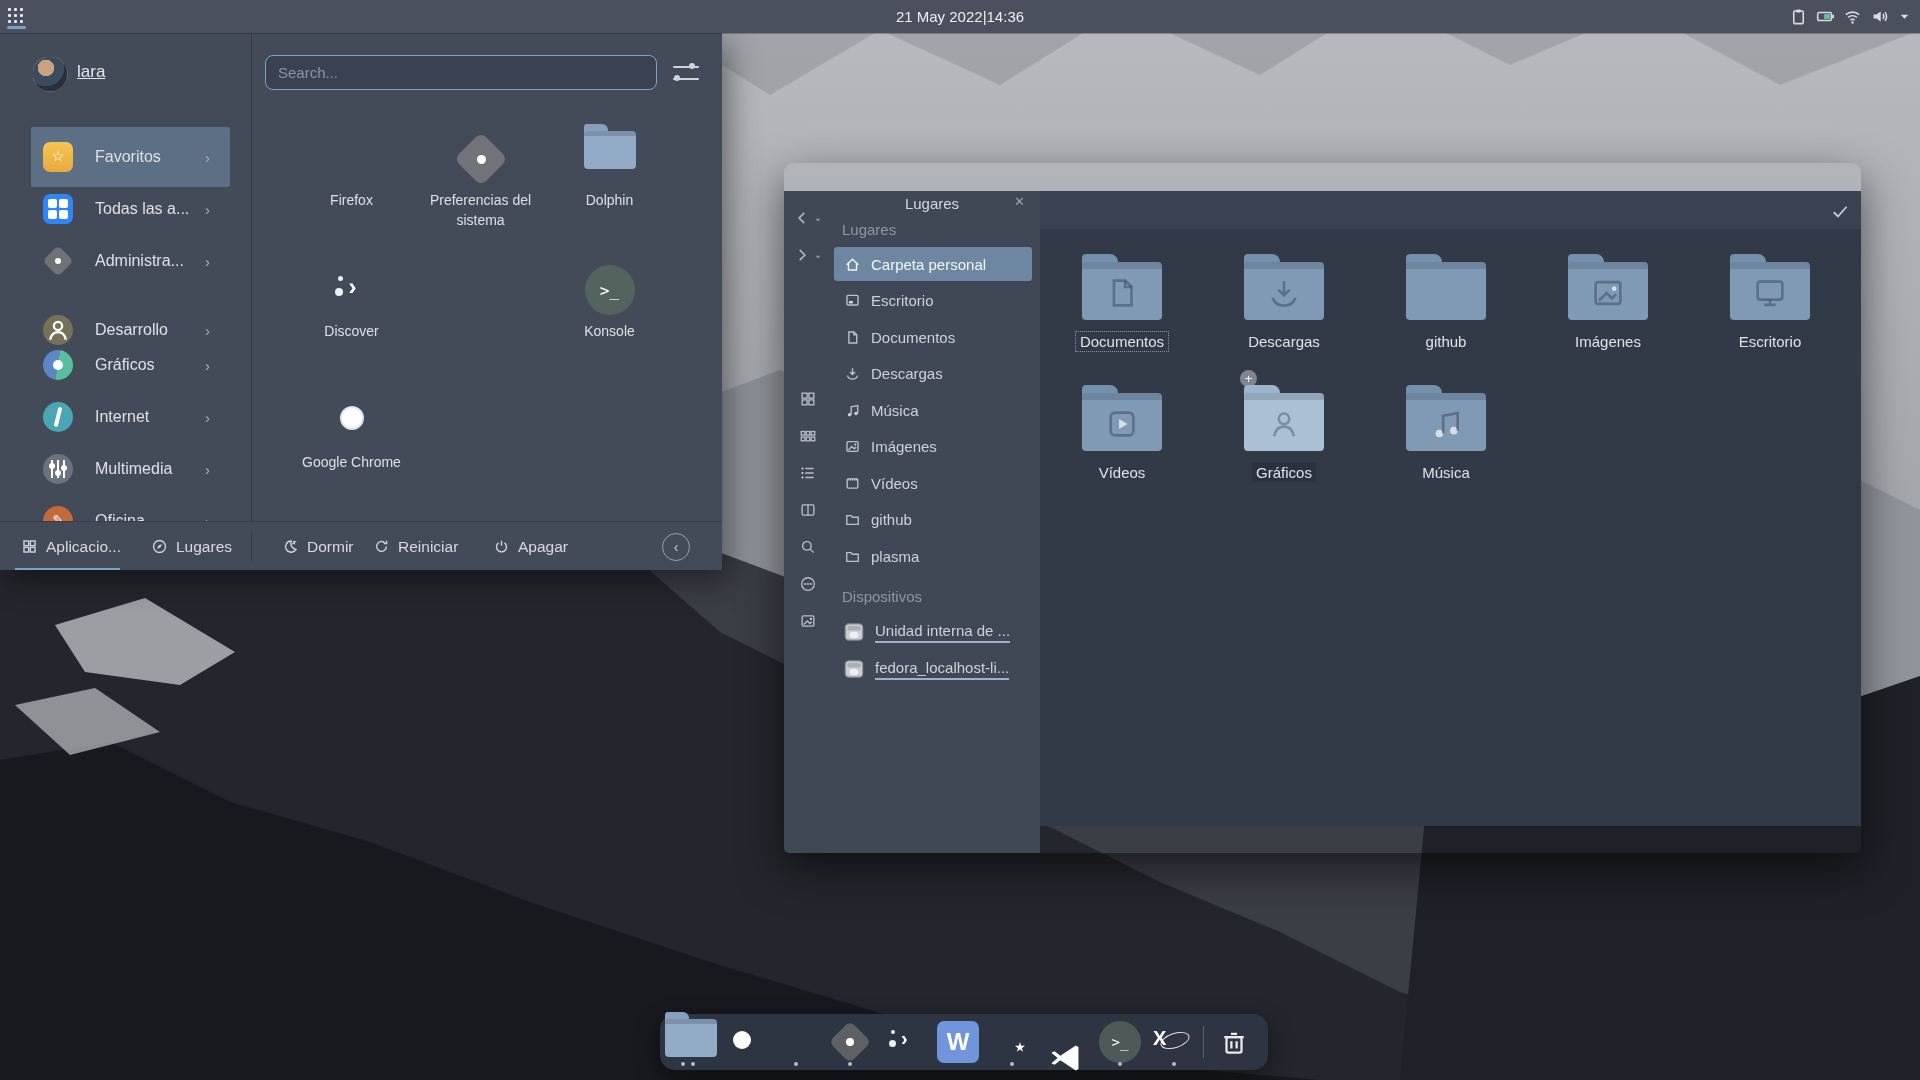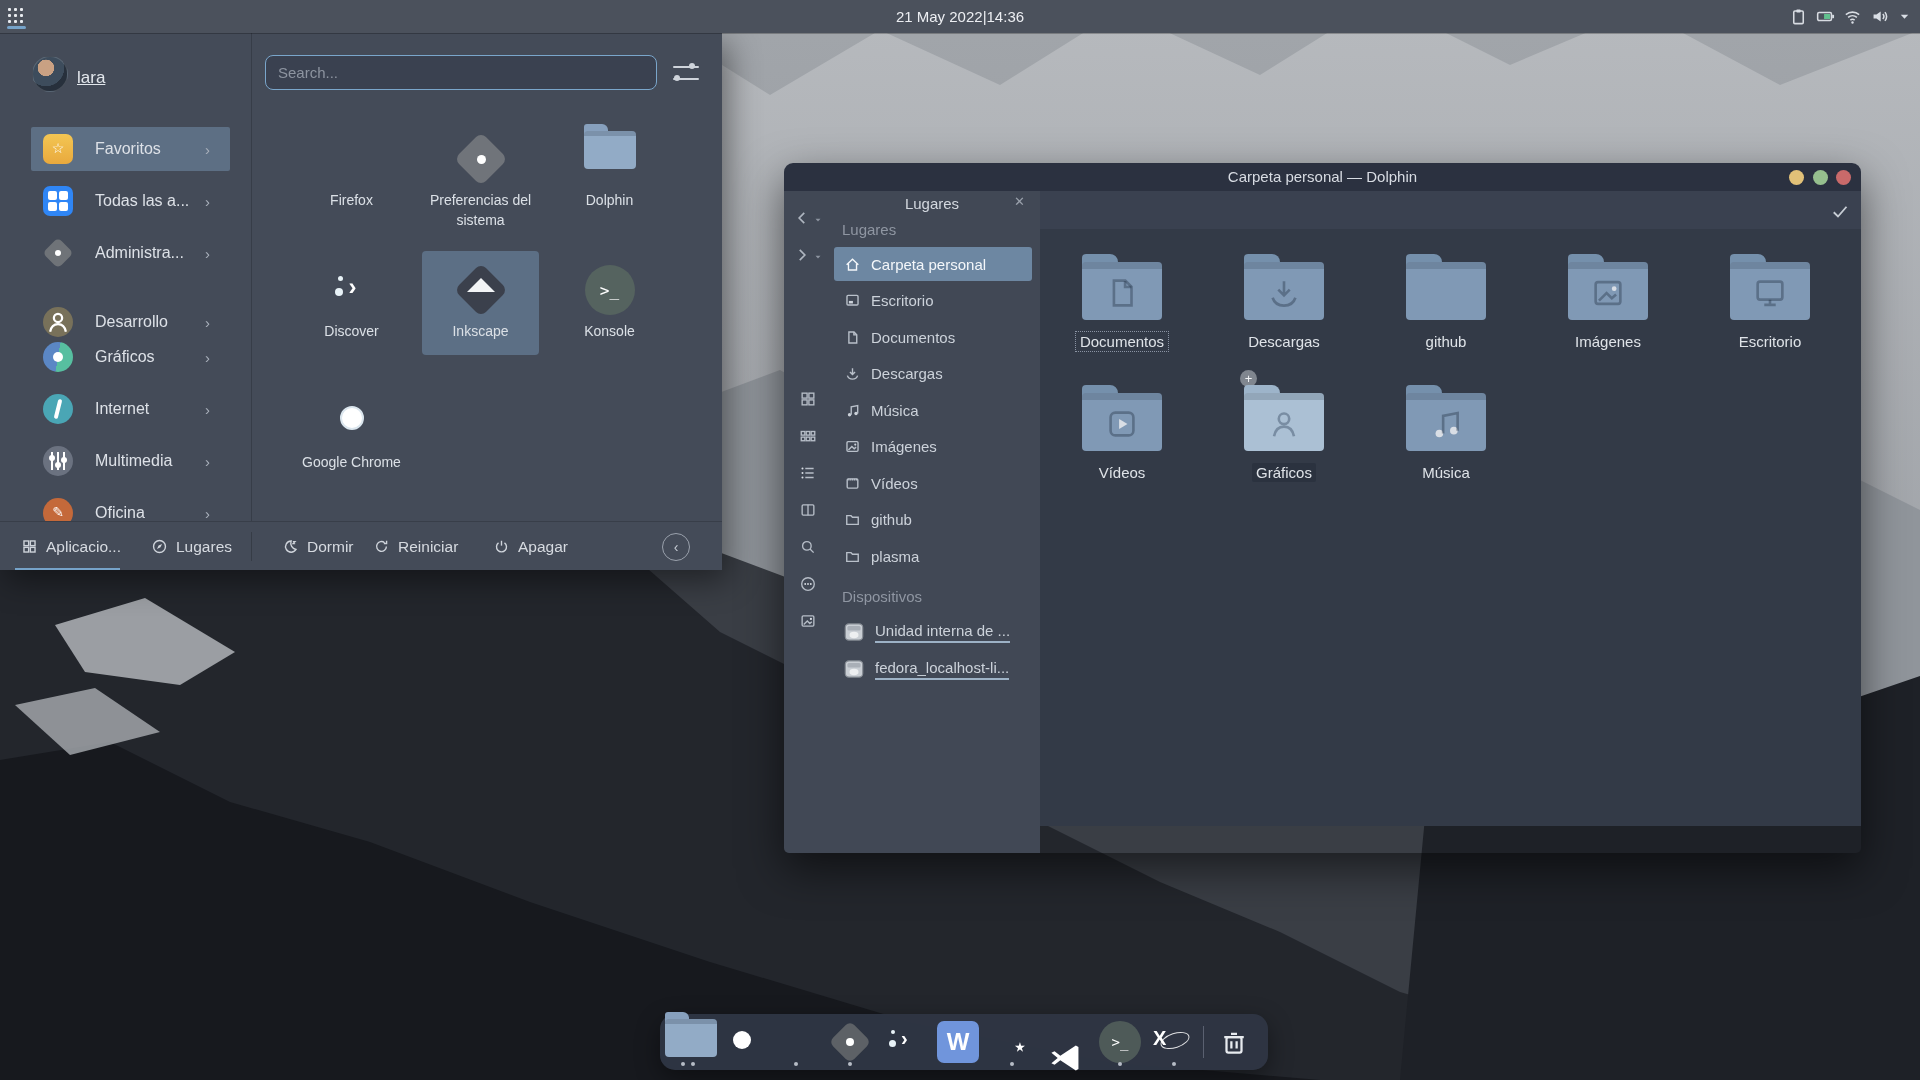--- a/index.html
+++ b/index.html
@@ -20,29 +20,29 @@
   .tray svg{width:19px;height:19px;stroke:#d8dce2;fill:none;stroke-width:1.3;}
   
   .wallpaper{position:absolute;left:0;top:0;width:1920px;height:1080px;}
   
   .launcher{position:absolute;left:0;top:33px;width:722px;height:537px;background:#444b58;
             box-shadow:6px 10px 30px rgba(0,0,0,.45);z-index:30;overflow:hidden;}
   .l-divider{position:absolute;left:251px;top:0;width:1px;height:488px;background:rgba(0,0,0,.18);}
   .avatar{position:absolute;left:32px;top:23px;width:34px;height:34px;border-radius:50%;
           background:radial-gradient(circle at 38% 32%,#c9a183 0 26%,#3d4c5c 27% 58%,#27303c 59%);
           border:1px solid rgba(255,255,255,.15);}
-  .uname{position:absolute;left:77px;top:35px;font-size:17px;color:#e3e7ec;text-decoration:underline;}
+  .uname{position:absolute;left:77px;top:29px;font-size:17px;color:#e3e7ec;text-decoration:underline;}
   .search{position:absolute;left:265px;top:22px;width:392px;height:35px;border-radius:8px;
           background:#3a4150;border:1px solid #7aa6cb;box-sizing:border-box;color:#8d94a0;
           font-size:15px;padding:0 12px;font-family:"Liberation Sans",sans-serif;outline:none;}
   .search::placeholder{color:#8d94a0;}
   .filter-ic{position:absolute;left:671px;top:26px;width:30px;height:28px;}
   .filter-ic i{position:absolute;left:2px;width:26px;height:2px;background:#cfd4db;border-radius:1px;}
   .filter-ic b{position:absolute;width:6px;height:6px;border-radius:50%;background:#cfd4db;}
-  .cat-row{position:absolute;left:0;width:251px;height:44px;display:flex;align-items:center;cursor:pointer;}
+  .cat-row{position:absolute;left:0;width:251px;height:60px;display:flex;align-items:center;cursor:pointer;}
   .cat-row.hl{left:31px;width:199px;background:#5d6f84;border-radius:2px;}
   .cat-ic{position:absolute;left:43px;width:30px;height:30px;}
   .cat-row.hl .cat-ic{left:12px;}
   .cat-lbl{position:absolute;left:95px;font-size:16px;color:#dde1e7;}
   .cat-row.hl .cat-lbl{left:64px;}
   .cat-chev{position:absolute;left:205px;color:#a9b0bb;font-size:15px;}
   .cat-row.hl .cat-chev{left:174px;}
   .rounded{border-radius:7px;}
   .circle{border-radius:50%;}
   
@@ -489,27 +489,20 @@
     <div class="app-cell" style="left:293px;top:218px">
       <span class="app-ic">
         <span class="ai-discover">
           <b style="left:11px;top:14px;width:5px;height:5px"></b>
           <b style="left:8px;top:26px;width:8px;height:8px"></b>
           <span class="chev">›</span>
         </span>
       </span>
       <div class="app-lbl">Discover</div>
     </div>
-    <div class="app-cell sel" style="left:422px;top:218px">
-      <span class="app-ic">
-        <span class="ai-ink"></span>
-          <span class="ai-ink-mt"></span>
-      </span>
-      <div class="app-lbl">Inkscape</div>
-    </div>
     <div class="app-cell" style="left:551px;top:218px">
       <span class="app-ic">
           <span class="ai-konsole">&gt;_</span>
         </span>
       <div class="app-lbl">Konsole</div>
     </div>
     <div class="app-cell" style="left:293px;top:349px">
       <span class="app-ic"><span class="ai-chrome"><b></b></span></span>
       <div class="app-lbl">Google Chrome</div>
     </div>
@@ -549,26 +542,20 @@
       </div>
       <div class="collapse">‹</div>
     </div>
   </div>
 
   <div class="dolphin">
     <div class="d-side"></div>
     <div class="d-tool"></div>
     <div class="d-main"></div>
 
-    <div class="d-title">
-      <div class="d-title-text">Carpeta personal — Dolphin</div>
-      <span class="tl" style="left:1005px;background:#e2c178"></span>
-      <span class="tl" style="left:1029px;background:#96bf8e"></span>
-      <span class="tl" style="left:1052px;background:#c96a6a"></span>
-    </div>
 
     <svg class="g nav-ic" style="left:9px;top:46px;width:18px;height:18px;stroke:#aeb5bf;fill:none;stroke-width:1.5">
         <use href="#sy-chevL"></use>
       </svg>
     <svg class="g nav-ic" style="left:29px;top:52px;width:10px;height:10px;color:#8d94a0">
         <use href="#sy-caret"></use>
       </svg>
     <svg class="g nav-ic" style="left:9px;top:83px;width:18px;height:18px;stroke:#aeb5bf;fill:none;stroke-width:1.5">
         <use href="#sy-chevR"></use>
       </svg>

